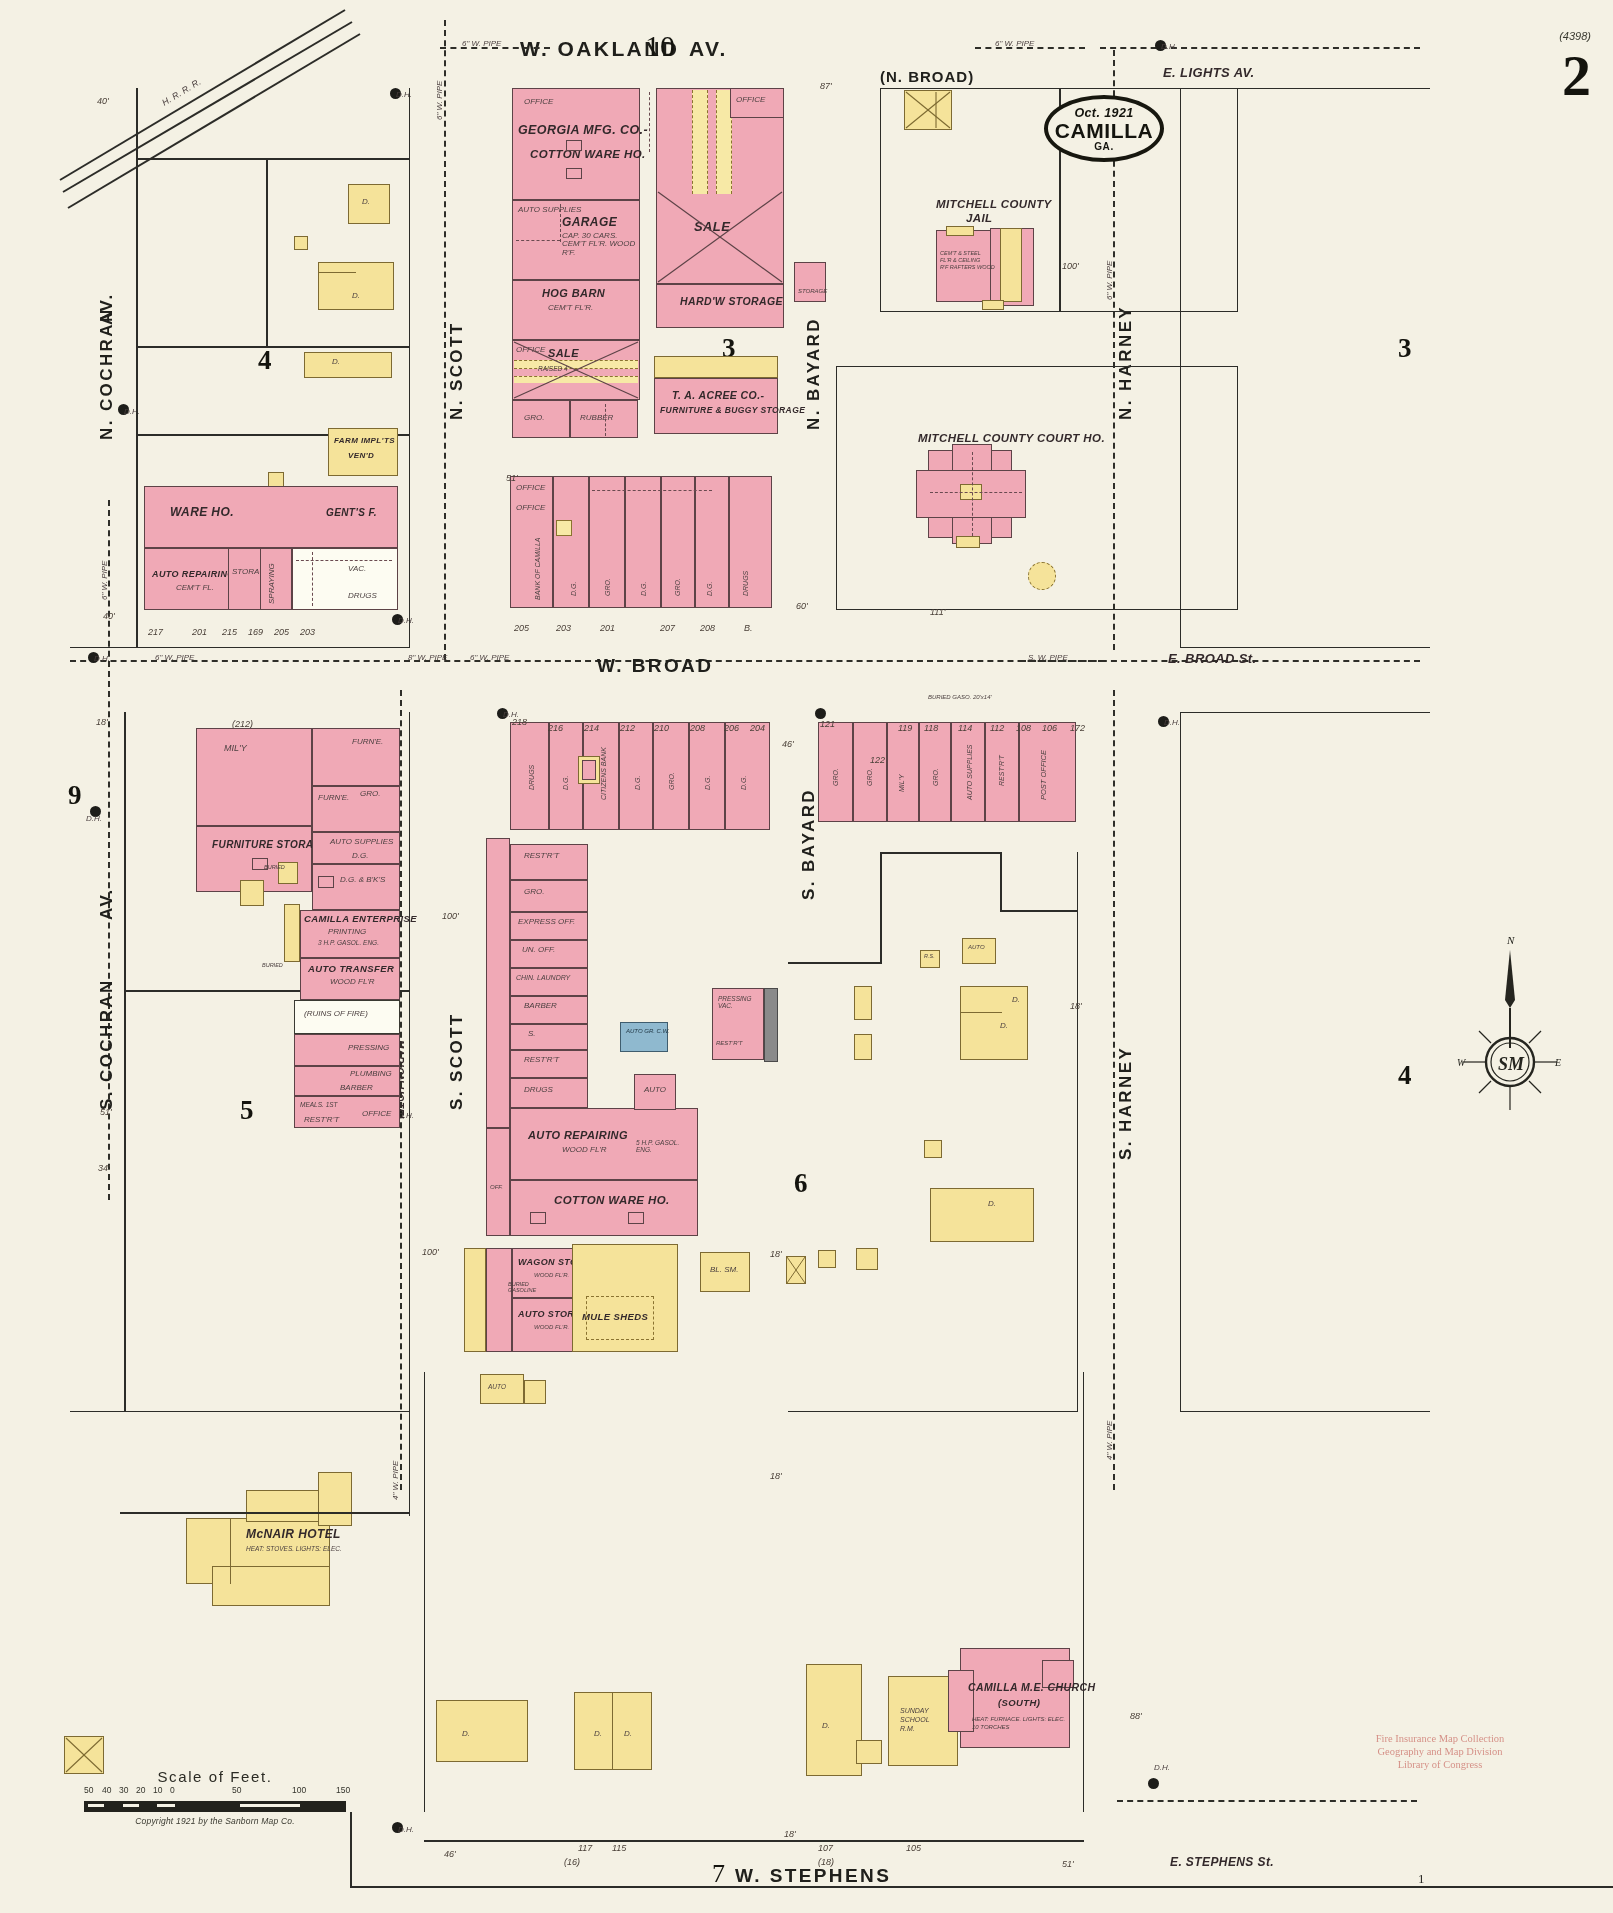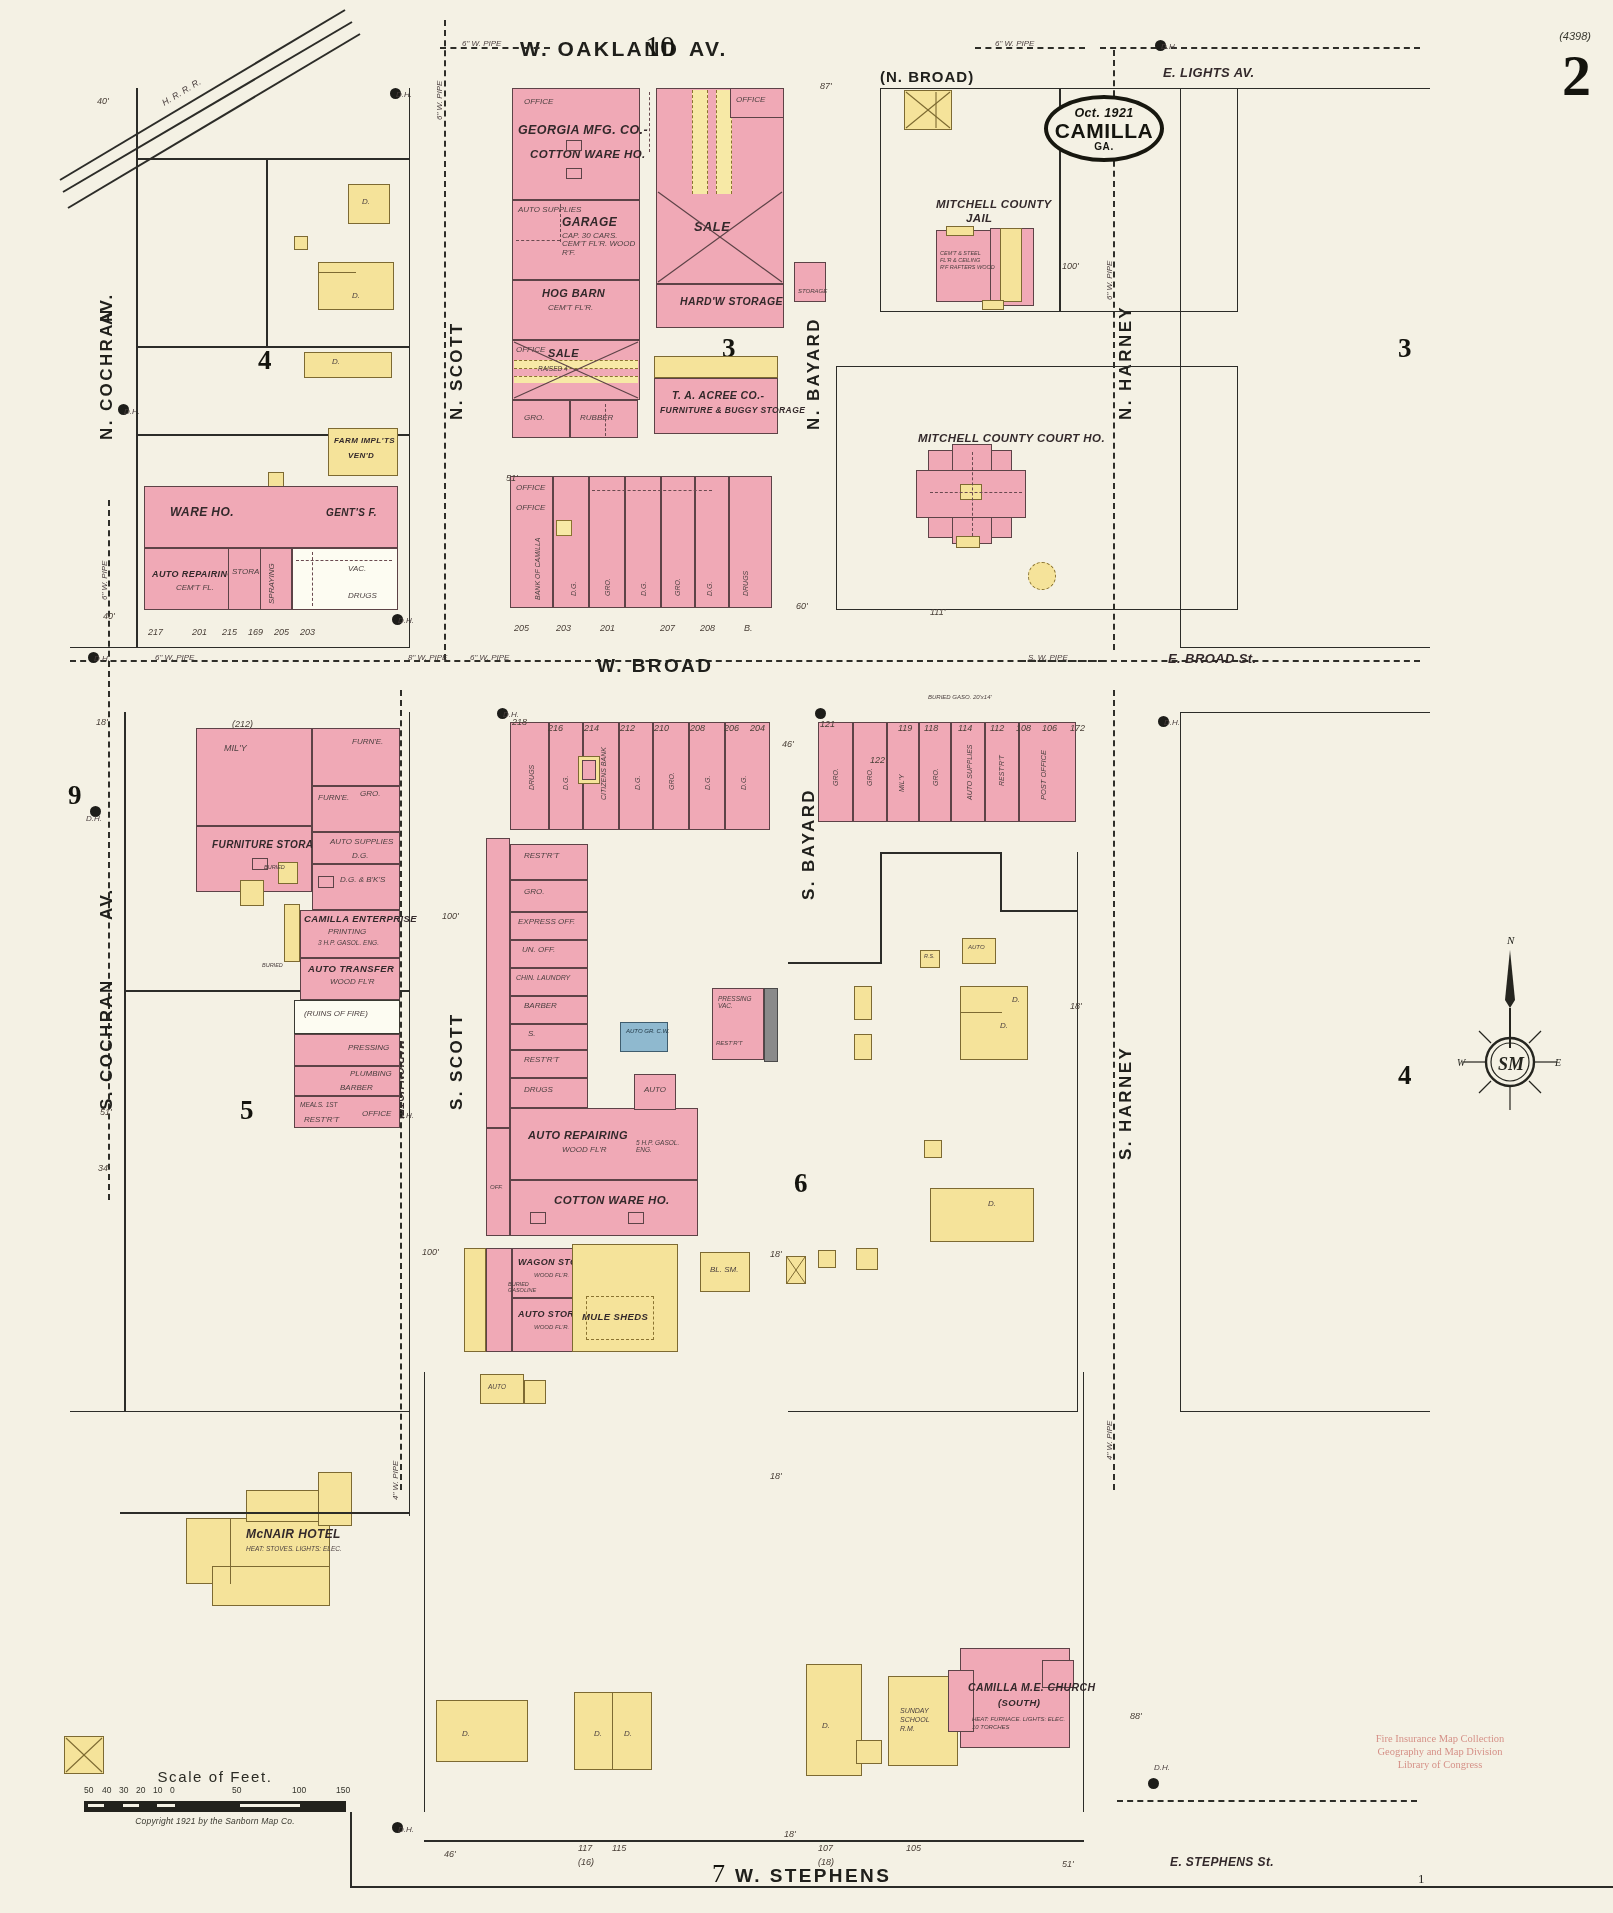--- a/index.html
+++ b/index.html
@@ -613,21 +613,21 @@
   <div class="lbl tiny" style="left:900px;top:1706px;font-size:7px;line-height:1.3;">SUNDAY<br>SCHOOL<br>R.M.</div>
 
   <div class="blk" style="left:960px;top:1648px;width:110px;height:100px;"></div>
   <div class="blk" style="left:1042px;top:1660px;width:32px;height:28px;"></div>
   <div class="blk" style="left:948px;top:1670px;width:26px;height:62px;"></div>
   <div class="lbl hand" style="left:968px;top:1682px;font-size:10.5px;">CAMILLA M.E. CHURCH</div>
   <div class="lbl hand" style="left:998px;top:1698px;font-size:9.5px;">(SOUTH)</div>
   <div class="lbl tiny" style="left:972px;top:1716px;font-size:6px;line-height:1.3;">HEAT: FURNACE. LIGHTS: ELEC.<br>10 TORCHES</div>
 
   <div class="lbl num" style="left:578px;top:1832px;">117</div>
-  <div class="lbl num" style="left:578px;top:1846px;">(16)</div>
+  <div class="lbl num" style="left:564px;top:1846px;">(16)</div>
   <div class="lbl num" style="left:612px;top:1832px;">115</div>
   <div class="lbl num" style="left:818px;top:1832px;">107</div>
   <div class="lbl num" style="left:818px;top:1846px;">(18)</div>
   <div class="lbl num" style="left:906px;top:1832px;">105</div>
   <div class="lbl num" style="left:444px;top:1838px;">46'</div>
   <div class="lbl num" style="left:1062px;top:1848px;">51'</div>
   <div class="lbl num" style="left:784px;top:1818px;">18'</div>
   <div class="lbl num" style="left:1130px;top:1700px;">88'</div>
 
   <div class="sep" style="left:424px;top:1840px;width:660px;height:2.2px;background:#2c2c28;"></div>

